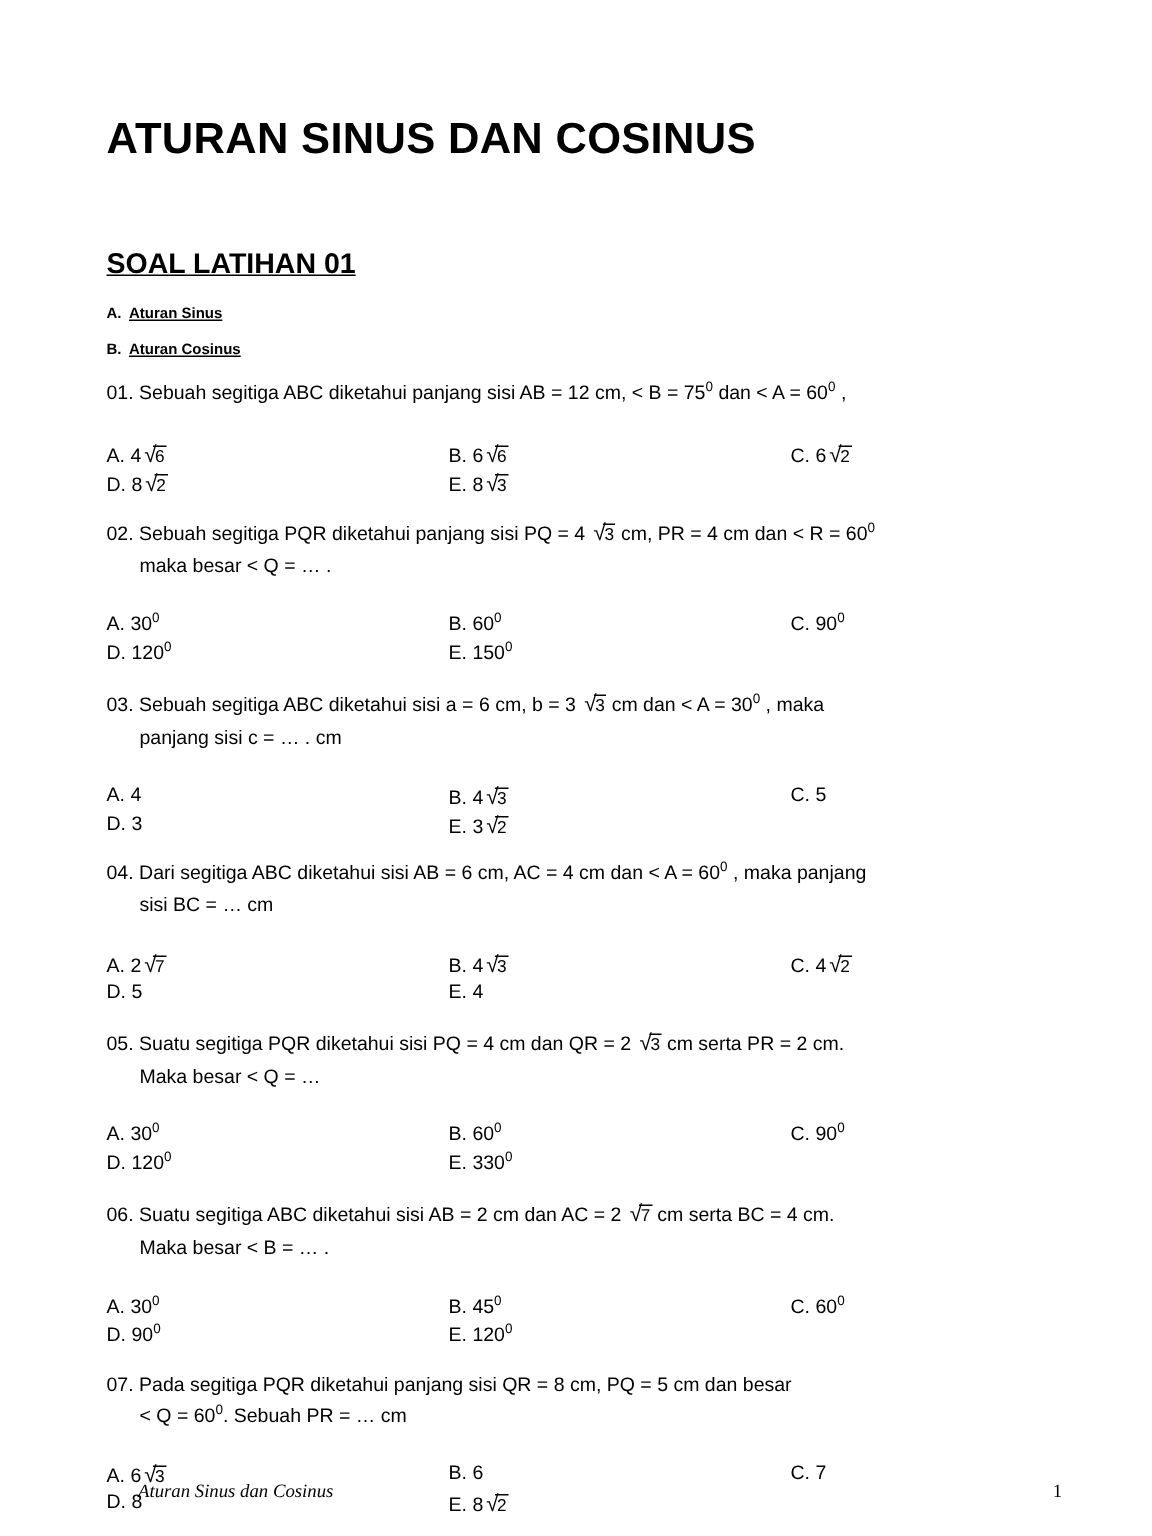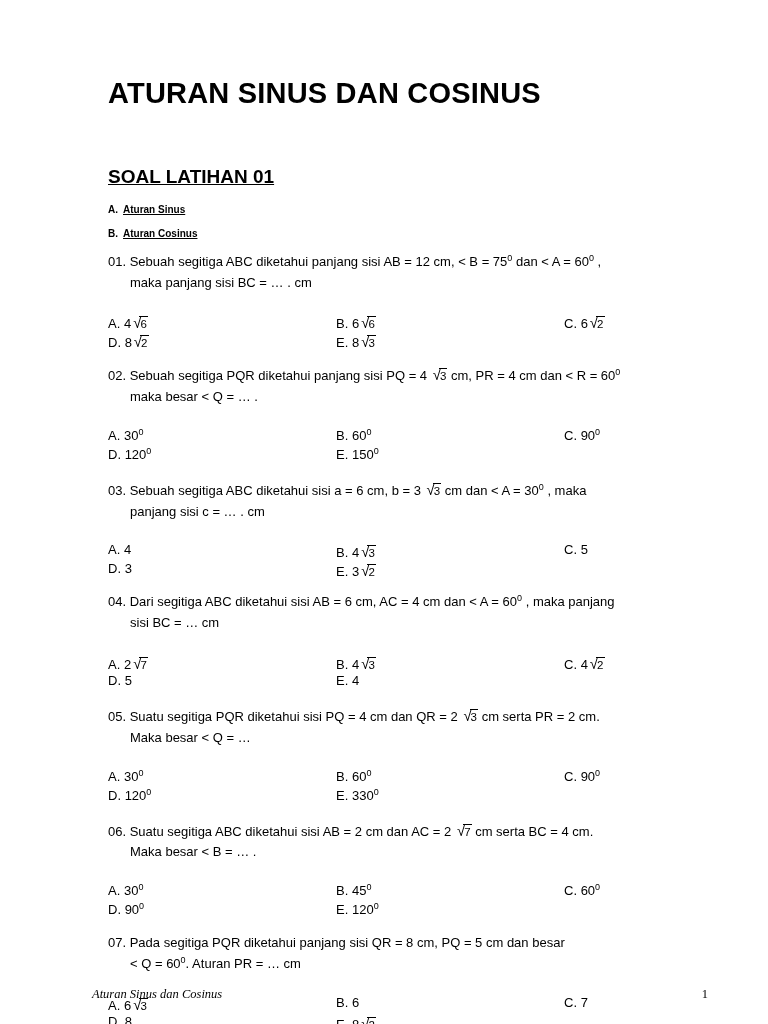--- a/index.html
+++ b/index.html
@@ -14,21 +14,21 @@
     color: #000000;
     position: relative;
     overflow: hidden;
   }
   .page {
     position: absolute;
     left: 0; top: 0;
     width: 768px;
     height: 1024px;
     box-sizing: border-box;
-    padding: 78px 60px 0 108px;
+    padding: 78px 60px 0 71px;
   }
   .doc-title {
     font-size: 29px;
     font-weight: bold;
     letter-spacing: 0.2px;
     margin: 0 0 56px 0;
     line-height: 1.1;
   }
   .section-heading {
     font-size: 19px;
@@ -133,21 +133,20 @@
 
   <div class="sub-heading">
     <span class="sub-label">B.</span><span class="sub-text">Aturan Cosinus</span>
   </div>
 
   <div class="question">
     <span class="q-stem">
       <span>01.</span>
       <span>Sebuah segitiga ABC diketahui panjang sisi AB = 12 cm, &lt; B = 75</span><span class="sup">0</span><span> dan &lt; A = 60</span><span class="sup">0</span><span> ,</span>
     </span>
-    <span class="q-line2">maka panjang sisi BC = … . cm</span>
     <span class="q-options">
       <span class="opt-row">
         <span class="opt col1">
           <span>A.</span>
           <span>4</span><span class="rad"><span class="sign">√</span><span class="val">6</span></span>
         </span>
         <span class="opt col2">
           <span>B.</span>
           <span>6</span><span class="rad"><span class="sign">√</span><span class="val">6</span></span>
         </span>
@@ -338,21 +337,21 @@
       </span>
     </span>
   </div>
 
   <div class="question">
     <span class="q-stem">
       <span>07.</span>
       <span>Pada  segitiga  PQR  diketahui  panjang  sisi  QR = 8 cm,  PQ = 5 cm  dan  besar</span>
     </span>
     <span class="q-line2">
-      <span>&lt; Q = 60</span><span class="sup">0</span><span>. Aturan PR = … cm</span>
+      <span>&lt; Q = 60</span><span class="sup">0</span><span>. Sebuah PR = … cm</span>
     </span>
     <span class="q-options">
       <span class="opt-row">
         <span class="opt col1">
           <span>A.</span>
           <span>6</span><span class="rad"><span class="sign">√</span><span class="val">3</span></span>
         </span>
         <span class="opt col2">
           <span>B.</span>
           <span>6</span>

